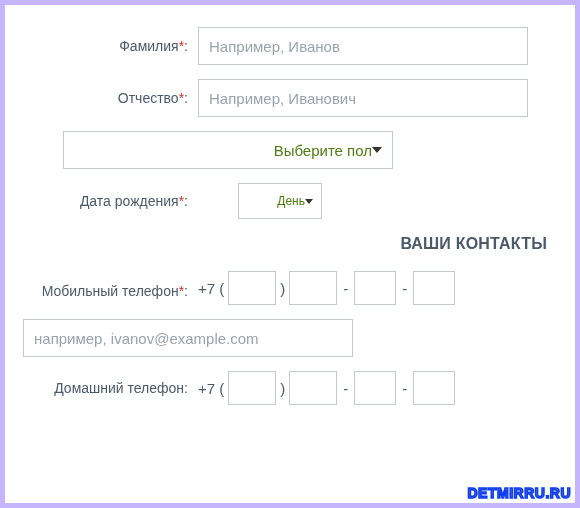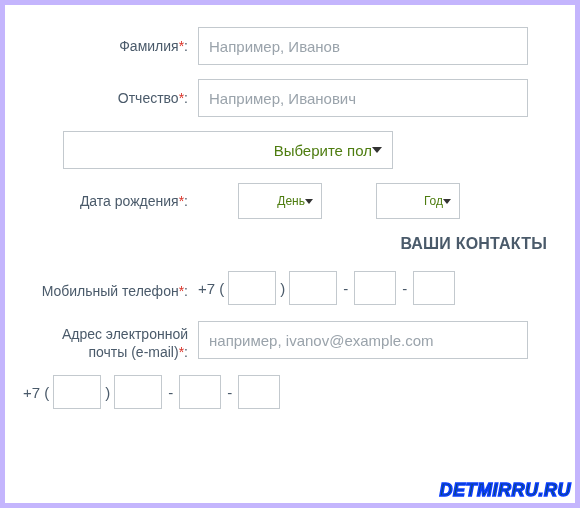--- a/index.html
+++ b/index.html
@@ -94,26 +94,25 @@
   font-size: 14px;
   text-align: center;
 }
 .phone-sep { padding: 0 2px; }
 .watermark {
   position: absolute;
   right: 4px;
   bottom: 2px;
   font-family: "Comic Sans MS", "Arial Black", sans-serif;
   font-weight: 900;
-  font-size: 18px;
+  font-size: 14px;
   letter-spacing: 0.5px;
-  color: #0c4a6e;
+  color: #737373;
   -webkit-text-stroke: 1.5px #0a3cff;
   text-shadow: 1px 1px 0 #fff;
-  font-style: italic;
 }
 </style>
 </head>
 <body>
 
 <div class="frame">
 
   <div class="row">
     <div class="label">
       <span>Фамилия</span><span class="req">*</span><span>:</span>
@@ -145,24 +144,20 @@
   <div class="row">
     <div class="label">
       <span>Дата рождения</span><span class="req">*</span><span>:</span>
     </div>
     <div class="field">
       <div class="date-group">
         <div class="select small">
           <span>День</span>
           <span class="arrow"></span>
         </div>
-        <div class="select small">
-          <span>Год</span>
-          <span class="arrow"></span>
-        </div>
       </div>
     </div>
   </div>
 
   <div class="section-title">ВАШИ КОНТАКТЫ</div>
 
   <div class="row top-align">
     <div class="label" style="padding-top:6px;">
       <span>Мобильный телефон</span><span class="req">*</span><span>:</span>
     </div>
@@ -174,29 +169,29 @@
         <input class="phone-box" type="text" style="">
         <span class="phone-sep">-</span>
         <input class="phone-box" type="text" style="width: 42px;">
         <span class="phone-sep">-</span>
         <input class="phone-box" type="text" style="width: 42px;">
       </div>
     </div>
   </div>
 
   <div class="row top-align">
-    <div class="label" style="padding-top:6px;">
-      <span>Адрес электронной почты (e-mail)</span><span class="req">*</span><span>:</span>
-    </div>
     <div class="field">
       <input class="text" type="text" placeholder="например, ivanov@example.com" style="">
     </div>
   </div>
 
   <div class="row">
+    <div class="label">
+      <span>Домашний телефон:</span>
+    </div>
     <div class="field">
       <div class="phone-group">
         <span>+7 (</span>
         <input class="phone-box" type="text" style="">
         <span>)</span>
         <input class="phone-box" type="text" style="">
         <span class="phone-sep">-</span>
         <input class="phone-box" type="text" style="width: 42px;">
         <span class="phone-sep">-</span>
         <input class="phone-box" type="text" style="width: 42px;">

